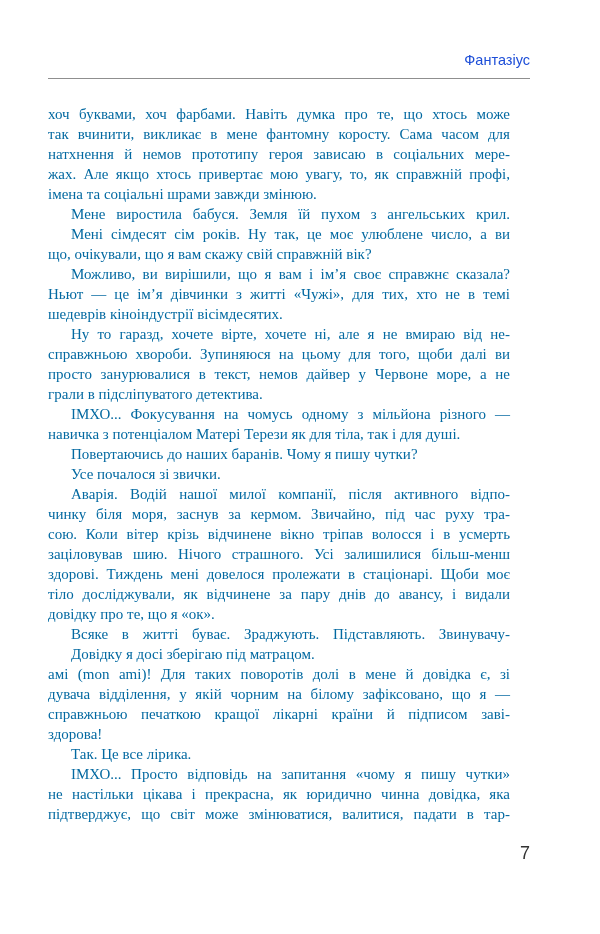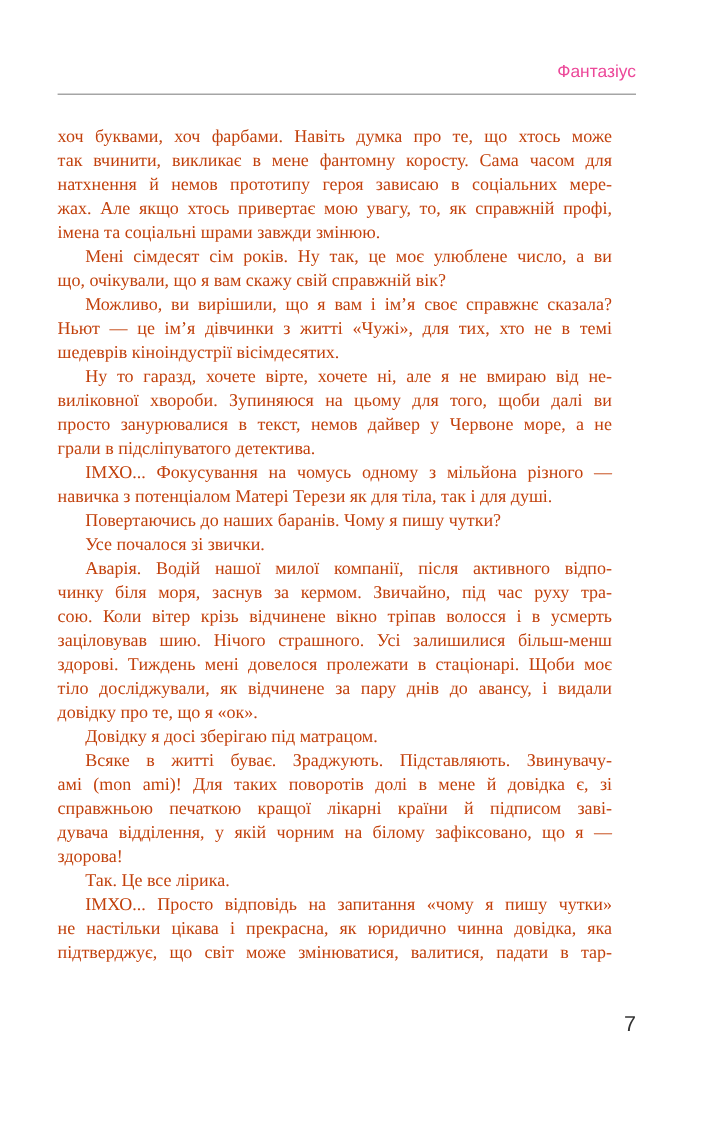--- a/index.html
+++ b/index.html
@@ -18,38 +18,38 @@
   }
   .running-head {
     position: absolute;
     left: 48px;
     top: 51px;
     width: 482px;
     text-align: right;
     font-family: "Liberation Sans", sans-serif;
     font-size: 14.5px;
     line-height: 18px;
-    color: #ec4899;
+    color: #1d4ed8;
   }
   .head-rule {
     position: absolute;
     left: 48px;
     top: 78px;
     width: 482px;
     height: 1px;
     background: #8f8f8f;
   }
   .body-text {
     position: absolute;
     left: 48px;
     top: 104px;
     width: 462px;
     font-family: "Liberation Serif", serif;
     font-size: 15px;
-    color: #c2410c;
+    color: #0369a1;
   }
   .line {
     height: 20px;
     line-height: 20px;
     text-align: justify;
     text-align-last: justify;
     overflow: visible;
   }
   .line.last {
     text-align-last: left;
@@ -76,45 +76,46 @@
   <div class="running-head">
     <span>Фантазіус</span>
   </div>
   <div class="head-rule"></div>
   <div class="body-text">
       <div class="line">хоч буквами, хоч фарбами. Навіть думка про те, що хтось може</div>
       <div class="line">так вчинити, викликає в мене фантомну коросту. Сама часом для</div>
       <div class="line">натхнення й немов прототипу героя зависаю в соціальних мере-</div>
       <div class="line">жах. Але якщо хтось привертає мою увагу, то, як справжній профі,</div>
       <div class="line last">імена та соціальні шрами завжди змінюю.</div>
+      <div class="line indent">Мене виростила бабуся. Земля їй пухом з ангельських крил.</div>
       <div class="line indent">Мені сімдесят сім років. Ну так, це моє улюблене число, а ви</div>
       <div class="line last">що, очікували, що я вам скажу свій справжній вік?</div>
       <div class="line indent">Можливо, ви вирішили, що я вам і ім’я своє справжнє сказала?</div>
       <div class="line">Ньют — це ім’я дівчинки з житті «Чужі», для тих, хто не в темі</div>
       <div class="line last">шедеврів кіноіндустрії вісімдесятих.</div>
       <div class="line indent">Ну то гаразд, хочете вірте, хочете ні, але я не вмираю від не-</div>
-      <div class="line">виліковної хвороби. Зупиняюся на цьому для того, щоби далі ви</div>
+      <div class="line">справжньою хвороби. Зупиняюся на цьому для того, щоби далі ви</div>
       <div class="line">просто занурювалися в текст, немов дайвер у Червоне море, а не</div>
       <div class="line last">грали в підсліпуватого детектива.</div>
       <div class="line indent">ІМХО... Фокусування на чомусь одному з мільйона різного —</div>
       <div class="line last">навичка з потенціалом Матері Терези як для тіла, так і для душі.</div>
       <div class="line indent last">Повертаючись до наших баранів. Чому я пишу чутки?</div>
       <div class="line indent last">Усе почалося зі звички.</div>
       <div class="line indent">Аварія. Водій нашої милої компанії, після активного відпо-</div>
       <div class="line">чинку біля моря, заснув за кермом. Звичайно, під час руху тра-</div>
       <div class="line">сою. Коли вітер крізь відчинене вікно тріпав волосся і в усмерть</div>
       <div class="line">заціловував шию. Нічого страшного. Усі залишилися більш-менш</div>
       <div class="line">здорові. Тиждень мені довелося пролежати в стаціонарі. Щоби моє</div>
       <div class="line">тіло досліджували, як відчинене за пару днів до авансу, і видали</div>
       <div class="line last">довідку про те, що я «ок».</div>
+      <div class="line indent">Всяке в житті буває. Зраджують. Підставляють. Звинувачу-</div>
       <div class="line indent last">Довідку я досі зберігаю під матрацом.</div>
-      <div class="line indent">Всяке в житті буває. Зраджують. Підставляють. Звинувачу-</div>
       <div class="line">амі (mon ami)! Для таких поворотів долі в мене й довідка є, зі</div>
+      <div class="line">дувача відділення, у якій чорним на білому зафіксовано, що я —</div>
       <div class="line">справжньою печаткою кращої лікарні країни й підписом заві-</div>
-      <div class="line">дувача відділення, у якій чорним на білому зафіксовано, що я —</div>
       <div class="line last">здорова!</div>
       <div class="line indent last">Так. Це все лірика.</div>
       <div class="line indent">ІМХО... Просто відповідь на запитання «чому я пишу чутки»</div>
       <div class="line">не настільки цікава і прекрасна, як юридично чинна довідка, яка</div>
       <div class="line">підтверджує, що світ може змінюватися, валитися, падати в тар-</div>
     </div>
   <div class="folio">7</div>
 </div>
 
 </body></html>

